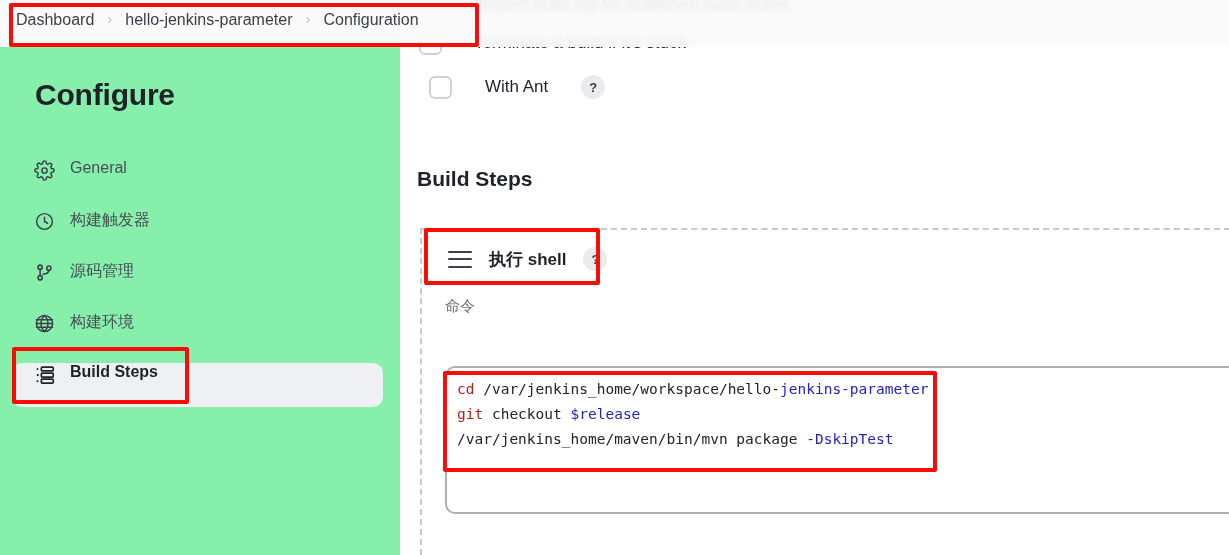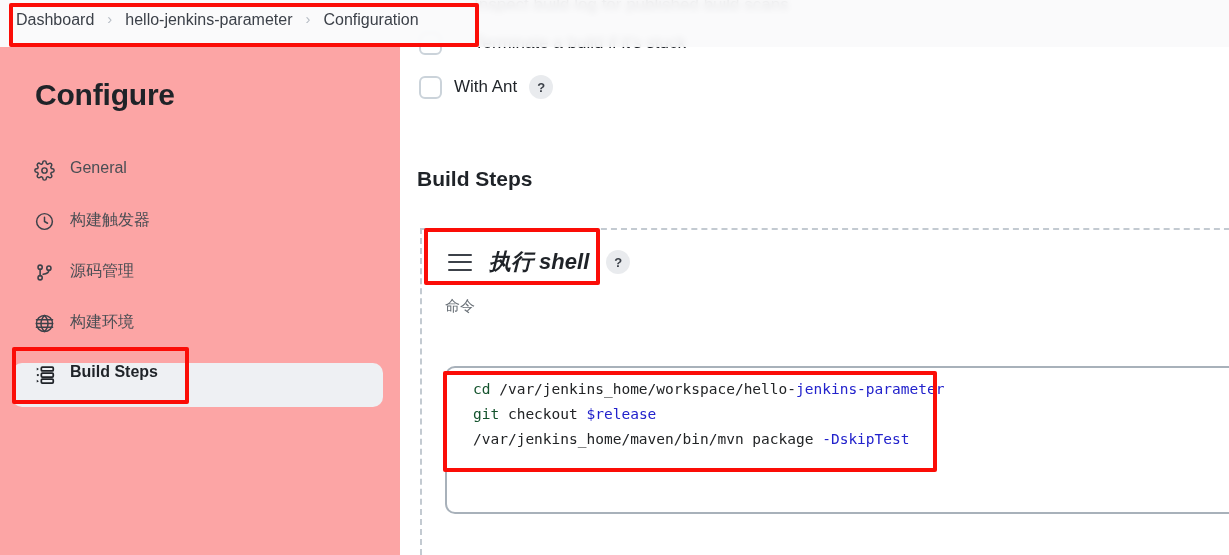--- a/index.html
+++ b/index.html
@@ -85,21 +85,21 @@
     line-height: 1;
   }
 
   
   .sidebar {
     position: absolute;
     left: 0;
     top: 47px;
     width: 400px;
     height: 508px;
-    background: #fca5a5;
+    background: #86efac;
     z-index: 10;
   }
   .configure-title {
     position: absolute;
     left: 35px;
     top: 31px;
     font-size: 30px;
     font-weight: bold;
     letter-spacing: -0.2px;
     color: #1f2328;
@@ -140,25 +140,25 @@
   
   .main {
     position: absolute;
     left: 417px;
     top: 47px;
     width: 812px;
     height: 508px;
   }
   .with-ant-row {
     position: absolute;
-    left: 2px;
+    left: 12px;
     top: 28px;
     display: flex;
     align-items: center;
-    gap: 12px;
+    gap: 33px;
   }
   .with-ant-label { font-size: 17px; color: #1f2328; }
   .help-badge {
     width: 24px;
     height: 24px;
     border-radius: 50%;
     background: #e9ebee;
     color: #3c4149;
     font-size: 13px;
     font-weight: bold;
@@ -203,24 +203,23 @@
     flex-direction: column;
     justify-content: space-between;
   }
   .drag-handle i {
     display: block;
     height: 2px;
     background: #3c4149;
     border-radius: 1px;
   }
   .step-name {
-    font-size: 22px;
-    font-weight: bold;
-    color: #1f2328;
-    font-style: italic;
+    font-size: 17px;
+    font-weight: bold;
+    color: #1f2328;
   }
   .cmd-label {
     position: absolute;
     left: 23px;
     top: 67px;
     font-size: 15px;
     color: #6a7178;
   }
   .env-link-row {
     position: absolute;
@@ -249,21 +248,21 @@
     padding: 9px 10px;
     overflow: hidden;
   }
   .code-line {
     font-family: "DejaVu Sans Mono", "Liberation Mono", monospace;
     font-size: 14.5px;
     line-height: 25px;
     color: #222426;
     white-space: pre;
   }
-  .tok-cmd { color: #14532d; margin-left: 16px; }
+  .tok-cmd { color: #b91c1c; }
   .tok-arg { color: #2222cc; }
 
   
   .annot {
     position: absolute;
     border: 4px solid #fb0d07;
     box-sizing: border-box;
     z-index: 40;
     pointer-events: none;
     border-radius: 2px;

